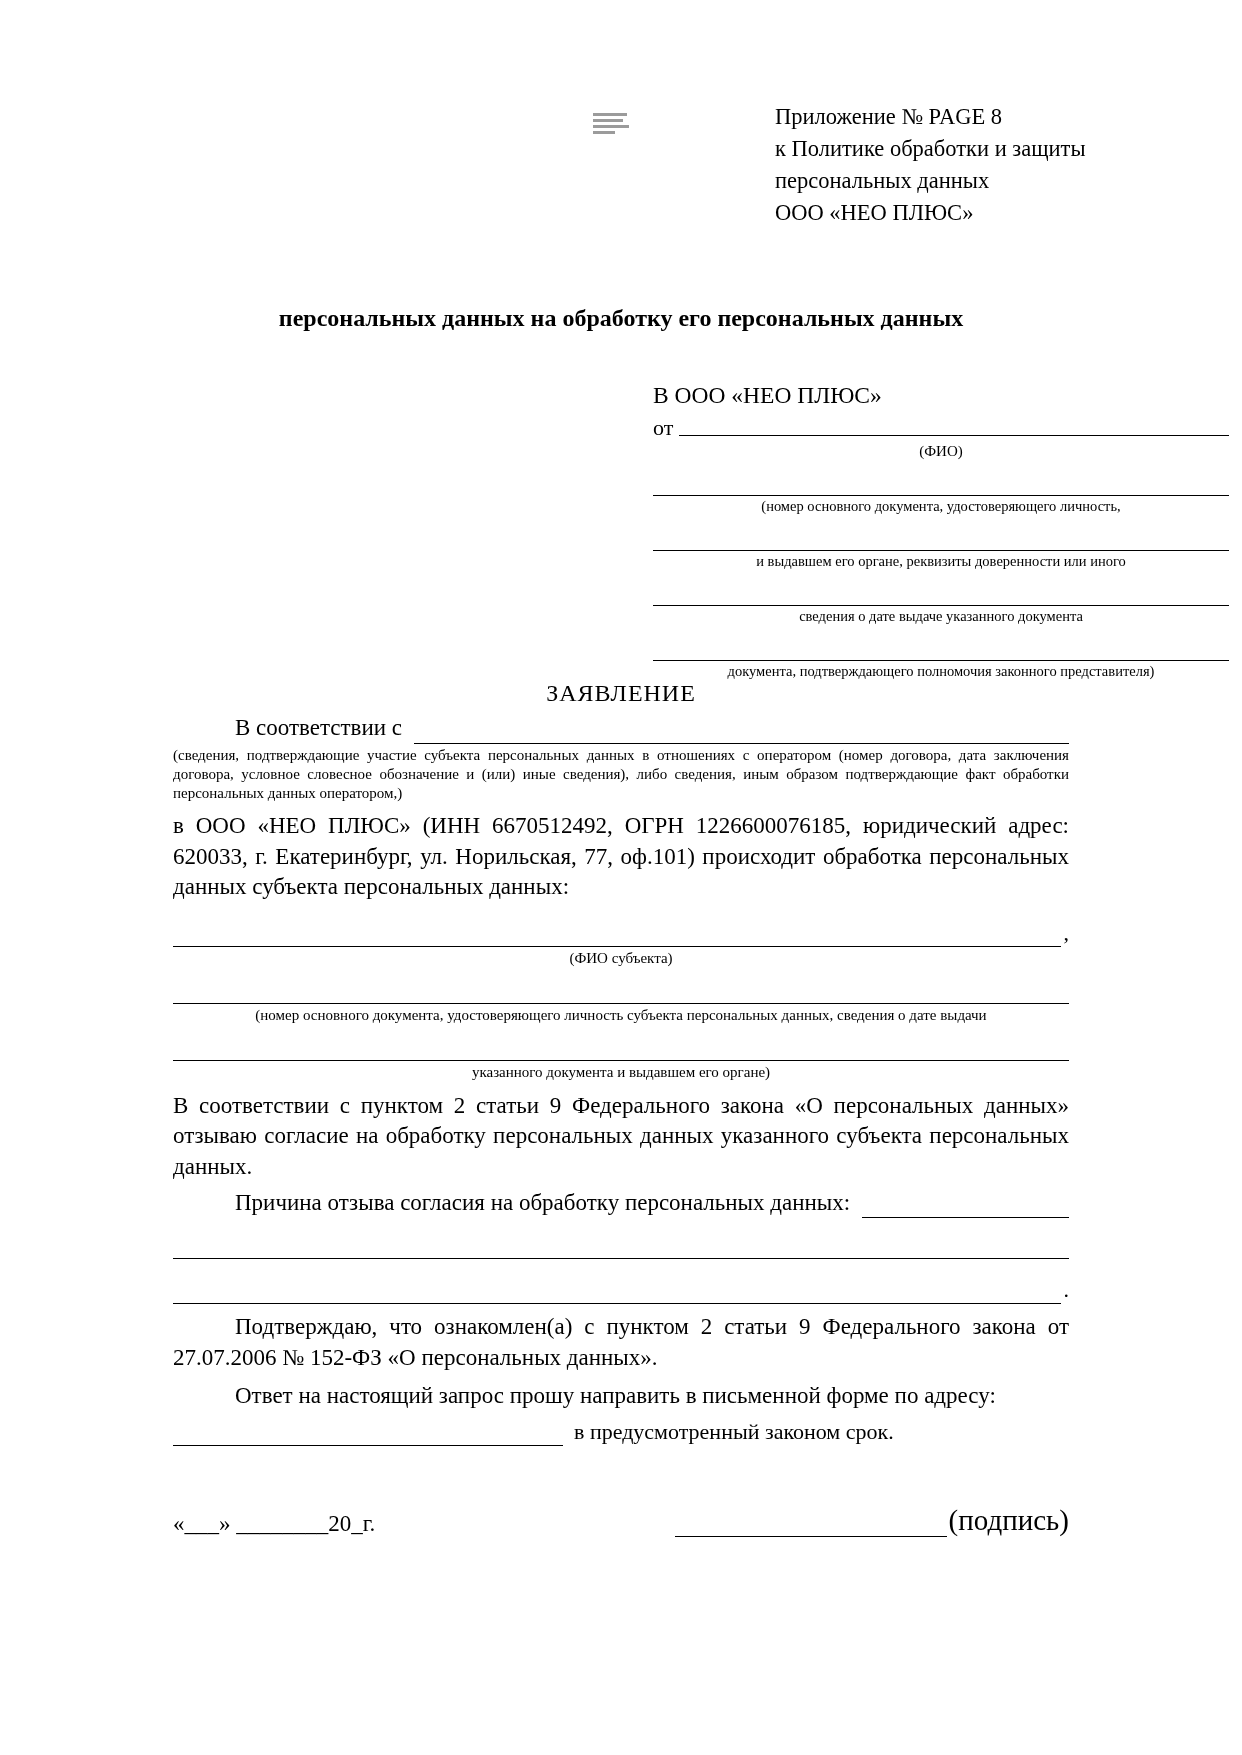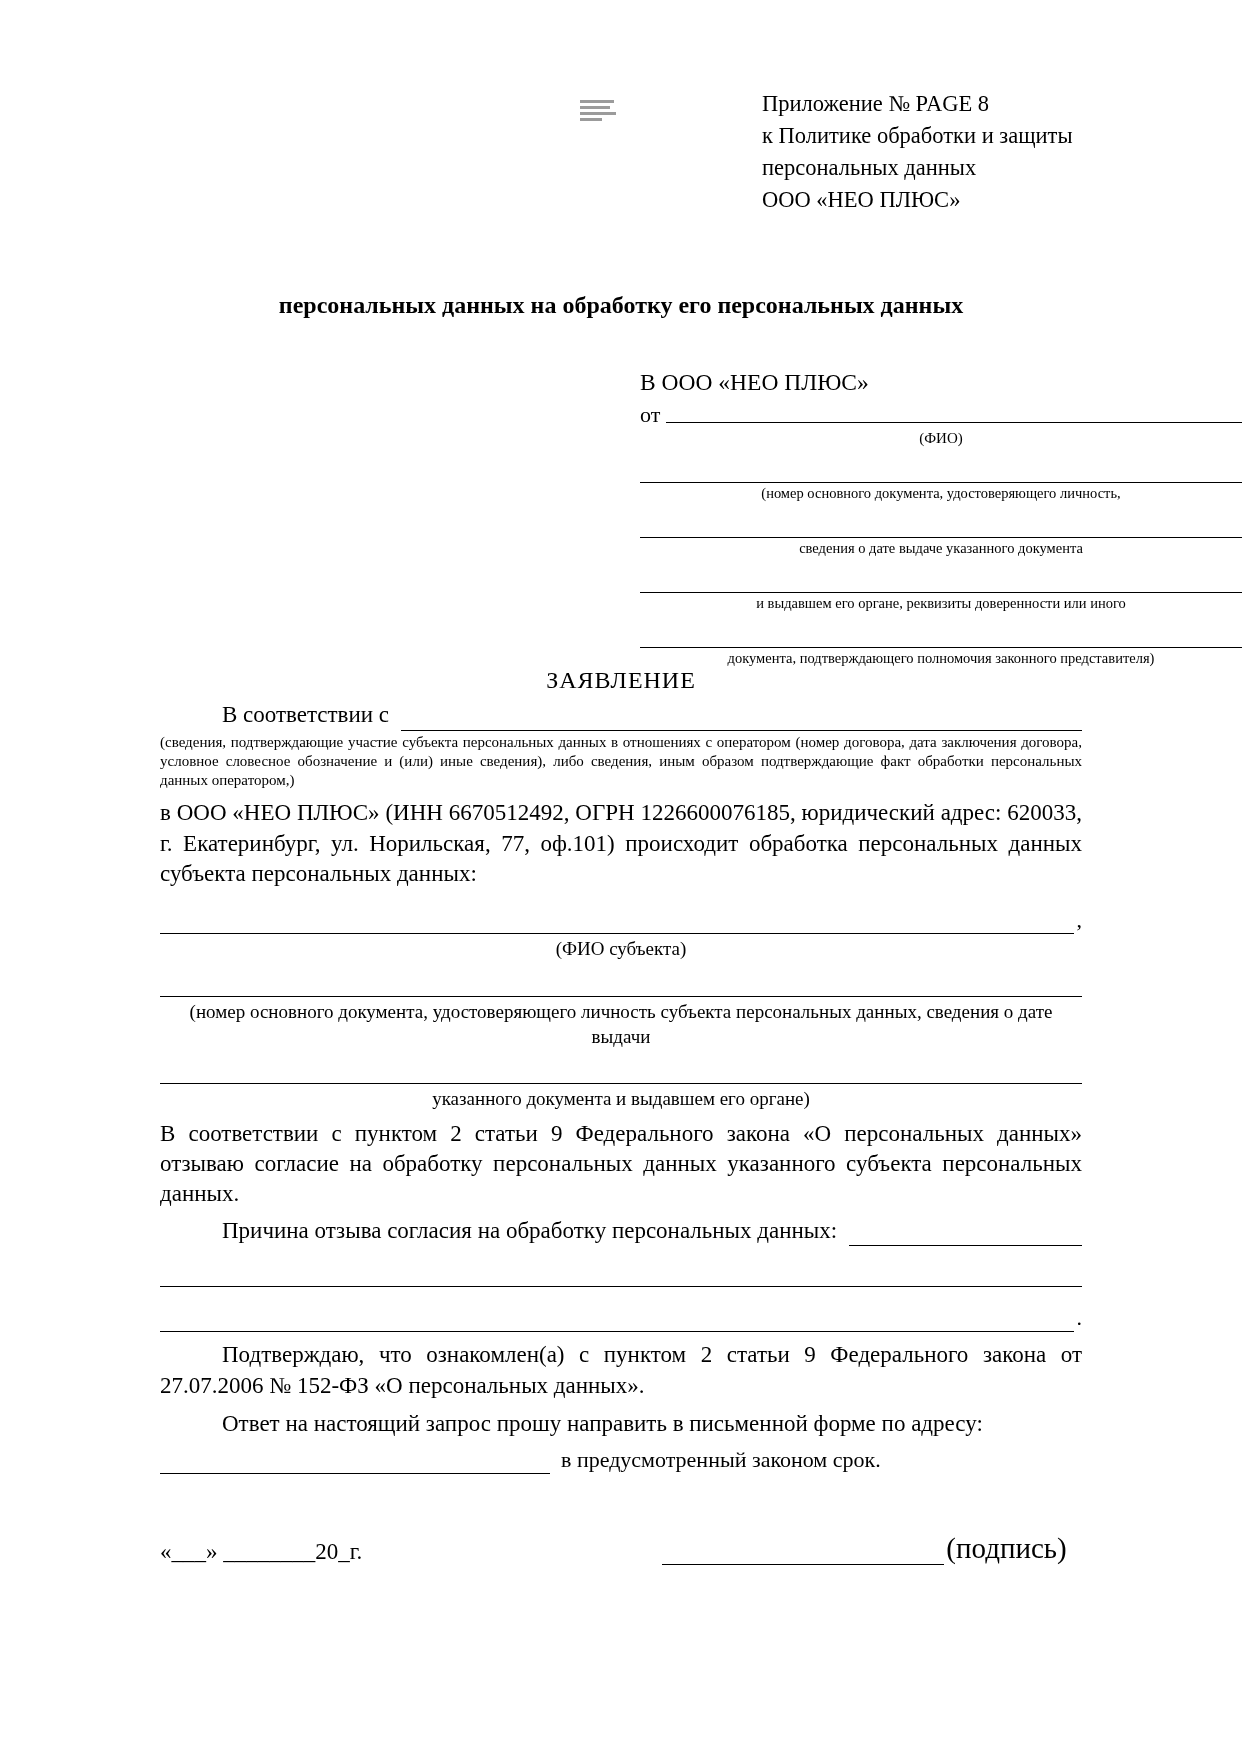--- a/index.html
+++ b/index.html
@@ -11,21 +11,21 @@
     width: 1242px;
     min-height: 1755px;
     font-family: "Liberation Serif", serif;
     color: #000000;
     position: relative;
   }
   .page {
     position: relative;
     width: 1242px;
     min-height: 1755px;
-    padding: 0;
+    padding: 13px;
     box-sizing: border-box;
   }
 
   
   .header-row {
     display: flex;
     align-items: flex-start;
     padding-top: 88px;
     padding-left: 160px;
   }
@@ -127,21 +127,21 @@
   .underline-row {
     display: flex;
     align-items: flex-end;
     margin-top: 16px;
   }
   .underline-row .rule { height: 18px; }
   .tail { font-size: 22px; padding-left: 3px; }
 
   .center-caption {
     text-align: center;
-    font-size: 19px;
+    font-size: 15px;
     margin-top: 2px;
   }
 
   .blank-line {
     border-bottom: 1.6px solid #000;
     height: 22px;
     margin-top: 18px;
   }
 
   .sig-row {
@@ -194,26 +194,26 @@
     </div>
     <div class="caption">(ФИО)</div>
 
     <div class="field-block">
       <div class="rule"></div>
       <div class="caption small">(номер основного документа, удостоверяющего личность,</div>
     </div>
 
     <div class="field-block">
       <div class="rule"></div>
+      <div class="caption small">и выдавшем его органе, реквизиты доверенности или иного</div>
+    </div>
+
+    <div class="field-block">
+      <div class="rule"></div>
       <div class="caption small">сведения о дате выдаче указанного документа</div>
-    </div>
-
-    <div class="field-block">
-      <div class="rule"></div>
-      <div class="caption small">и выдавшем его органе, реквизиты доверенности или иного</div>
     </div>
 
     <div class="field-block">
       <div class="rule"></div>
       <div class="caption small">документа, подтверждающего полномочия законного представителя)</div>
     </div>
   </div>
 
   <div class="statement-head">ЗАЯВЛЕНИЕ</div>
 

